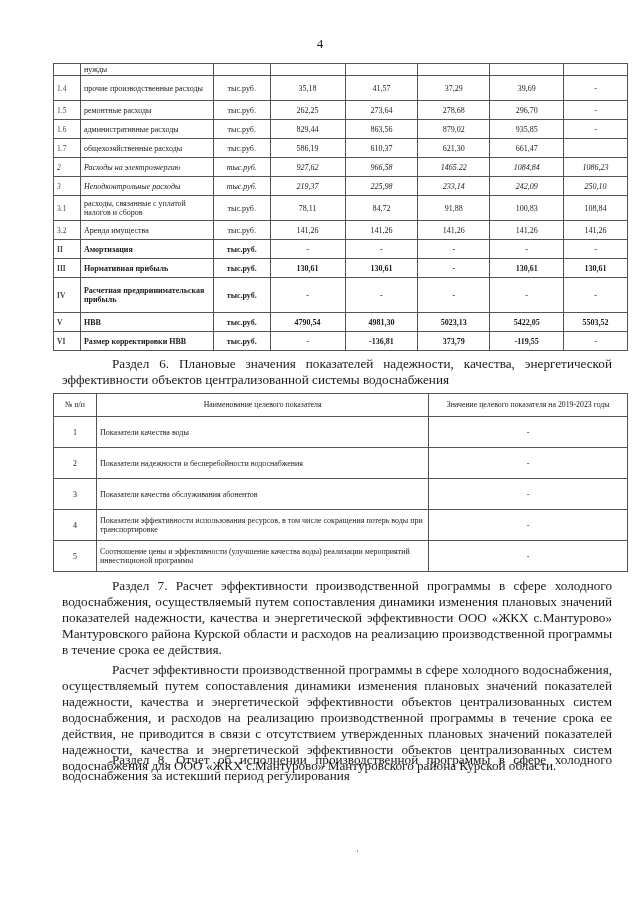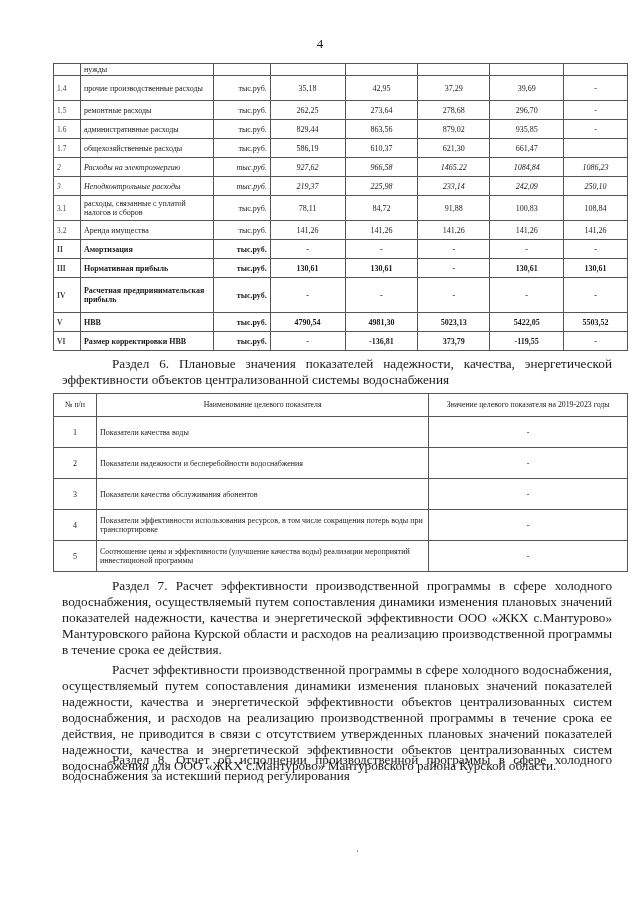--- a/index.html
+++ b/index.html
@@ -8,21 +8,21 @@
   .page-num { position:absolute; top:36px; left:0; width:640px; text-align:center; font-size:13px; }
 
   table { border-collapse:collapse; position:absolute; }
   td, th { border:1px solid #555; padding:0 3px; font-weight:normal; }
 
   
   #t1 { left:53px; top:63px; width:575px; font-size:8px; }
   #t1 td { height:18px; line-height:9px; }
   #t1 td.num { text-align:center; }
   #t1 td.idx { text-align:left; padding-left:3px; font-size:7.5px; color:#444; }
-  #t1 td.unit { text-align:right;margin-top:48px; }
+  #t1 td.unit { text-align:center;margin-top:48px; }
   #t1 tr.italic td { font-style:italic; }
   #t1 tr.bold td { font-weight:bold; }
   #t1 tr.tall td { height:24px; }
   #t1 tr.taller td { height:34px; }
   #t1 tr.short td { height:11px; }
 
   .heading { position:absolute; left:62px; width:550px; font-size:13.2px; line-height:16px; text-align:justify; }
   .heading.first { text-indent:50px; }
 
   
@@ -57,21 +57,21 @@
         <td class="num"></td>
         <td class="num"></td>
         <td class="num"></td>
         <td class="num"></td>
       </tr>
       <tr class="tall">
         <td class="idx">1.4</td>
         <td>прочие производственные расходы</td>
         <td class="unit">тыс.руб.</td>
         <td class="num">35,18</td>
-        <td class="num">42,95</td>
+        <td class="num">41,57</td>
         <td class="num">37,29</td>
         <td class="num">39,69</td>
         <td class="num">-</td>
       </tr>
       <tr class="">
         <td class="idx">1.5</td>
         <td>ремонтные расходы</td>
         <td class="unit">тыс.руб.</td>
         <td class="num">262,25</td>
         <td class="num">273,64</td>

